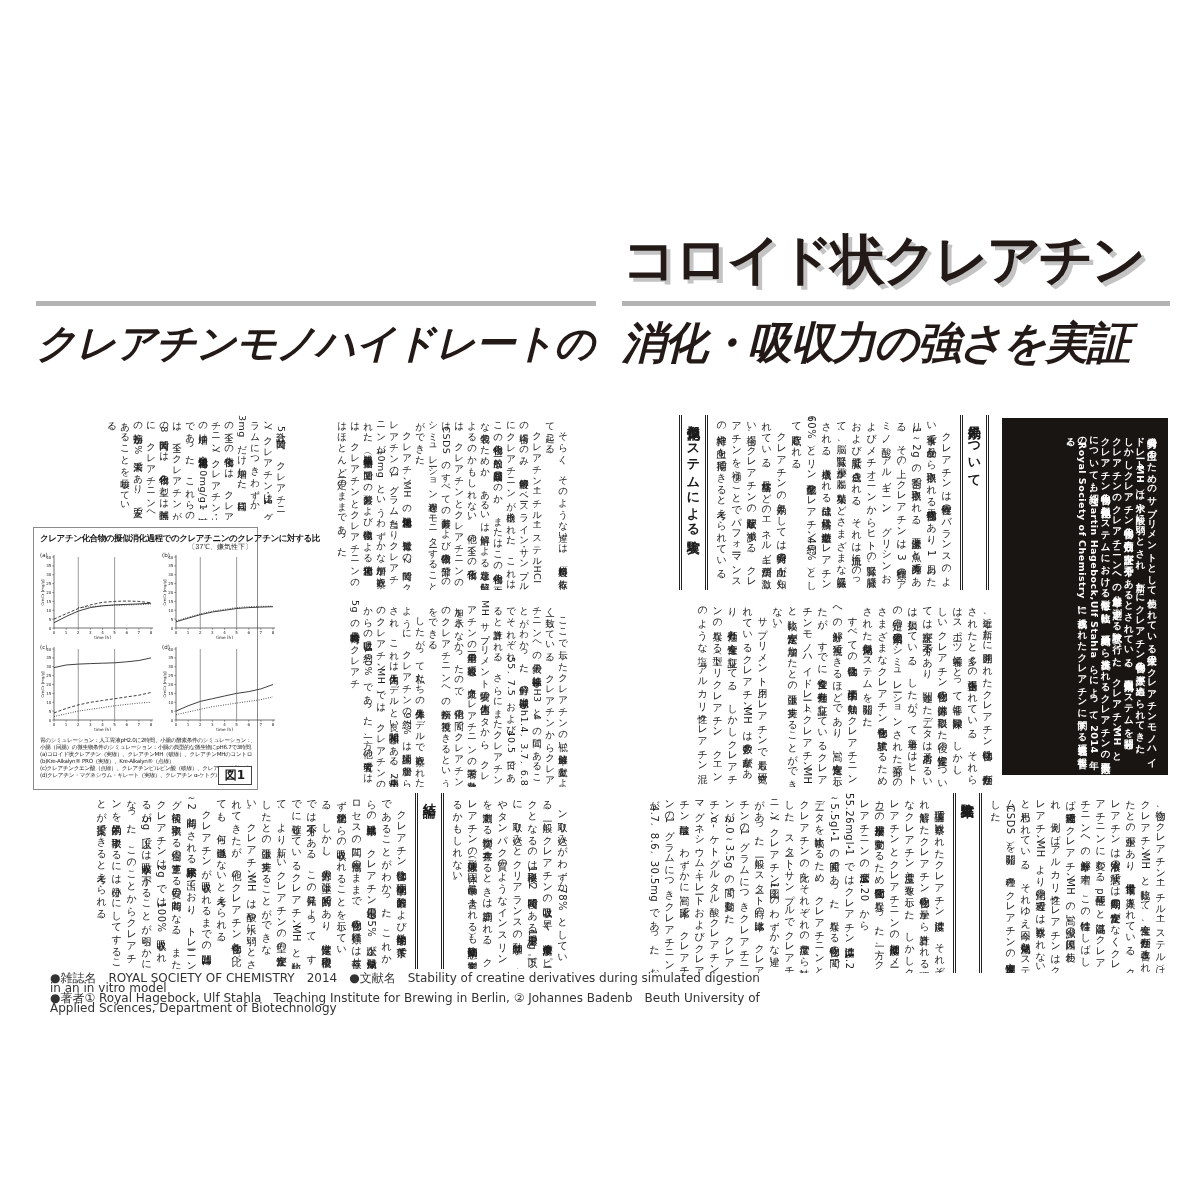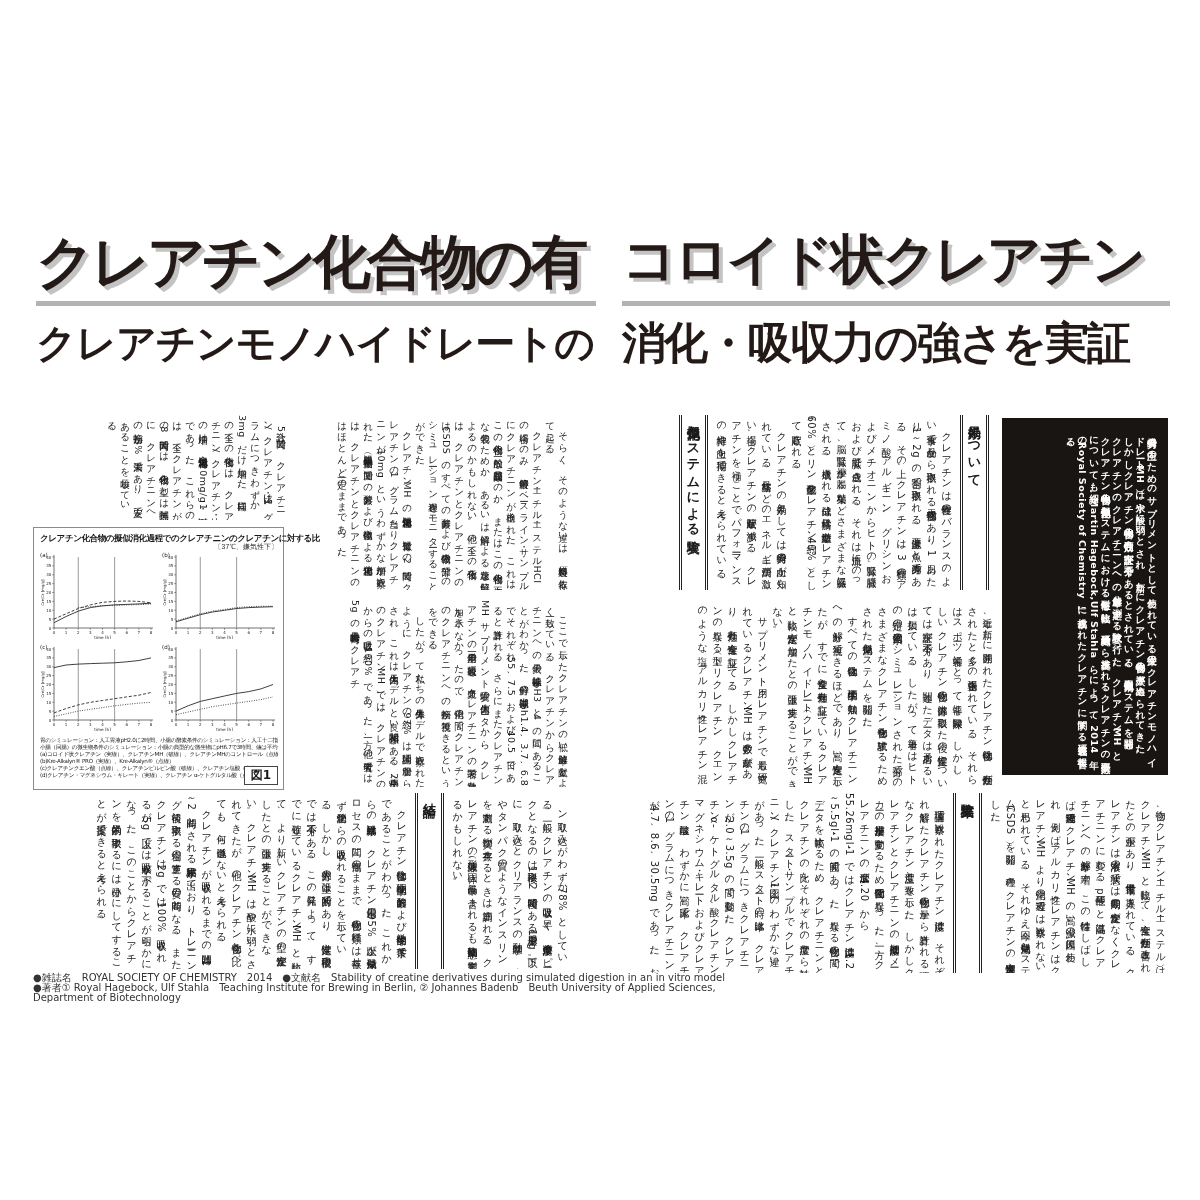--- a/index.html
+++ b/index.html
@@ -6,21 +6,21 @@
   #canvas{position:relative;width:1200px;height:1200px;background:#ffffff;overflow:hidden;
           font-family:"DejaVu Sans",sans-serif;color:#1a1a1a;}
   
   .hl{position:absolute;font-weight:bold;white-space:nowrap;color:#231a17;
       text-shadow:4px 4px 0 #c3c3c3;}
   .hl1L{left:36px;top:224px;font-size:58px;letter-spacing:-4px;}
   .hl1R{left:622px;top:224px;font-size:54px;letter-spacing:-3px;}
   .hl-rule{position:absolute;height:5px;background:#b3b3b3;}
   .hlrL{left:36px;top:301px;width:560px;}
   .hlrR{left:622px;top:301px;width:548px;}
-  .hl2{position:absolute;font-weight:bold;white-space:nowrap;color:#231a17;text-shadow:none;}
+  .hl2{position:absolute;font-weight:bold;white-space:nowrap;color:#231a17;text-shadow:none;font-style:italic;}
   .hl2L{left:36px;top:316px;font-size:40px;letter-spacing:-1px;}
   .hl2R{left:622px;top:314px;font-size:44px;letter-spacing:-2px;}
   
   .v{position:absolute;writing-mode:vertical-rl;overflow:hidden;
      font-size:10px;line-height:15px;letter-spacing:0.5px;color:#1c1c1c;}
   .v p{margin:0;text-indent:1em;}
   .v.small{font-size:9.5px;line-height:13px;}
   h3.vhead{margin:0 6px;padding:0 4px;font-size:13px;font-weight:bold;letter-spacing:1px;
      border-left:3px double #222;border-right:3px double #222;text-indent:0;}
   
@@ -29,42 +29,41 @@
      padding:12px 10px;box-sizing:border-box;overflow:hidden;letter-spacing:0.5px;}
   
   .rdan1{left:645px;top:415px;width:350px;height:175px;}
   .rdan2{left:645px;top:600px;width:350px;height:187px;}
   .rdan3{left:645px;top:793px;width:523px;height:180px;}
   .ldan1a{left:293px;top:415px;width:277px;height:175px;}
   .ldan1b{left:33px;top:415px;width:255px;height:105px;}
   .ldan2{left:293px;top:600px;width:277px;height:187px;}
   .ldan3{left:33px;top:793px;width:537px;height:176px;}
   
-  .figure{position:absolute;left:33px;top:527px;width:251px;height:263px;border:1px solid #8a8a8a;
+  .figure{position:absolute;left:33px;top:527px;width:225px;height:263px;border:1px solid #8a8a8a;
      background:#fff;box-sizing:border-box;padding:5px 5px 3px 6px;}
   .fig-title{font-size:8.6px;font-weight:bold;line-height:10px;letter-spacing:-0.5px;white-space:nowrap;}
   .fig-sub{font-size:7px;text-align:right;line-height:8px;color:#333;font-family:Liberation Mono, monospace;}
   .fig-grid{display:grid;grid-template-columns:114px 114px;grid-gap:2px 8px;margin-top:2px;}
   .sp{position:relative;}
   .splabel{position:absolute;left:0;top:-1px;font-size:5.5px;color:#222;}
   .fig-notes{margin-top:2px;font-size:5.6px;line-height:7px;color:#222;letter-spacing:-0.3px;}
   .fig-notes div{white-space:nowrap;overflow:hidden;}
   .fig-badge{position:absolute;right:5px;bottom:4px;border:1px solid #444;font-size:12px;
      font-weight:bold;padding:0px 6px;background:#fff;}
   
-  .biblio{position:absolute;left:33px;top:973px;width:720px;font-size:10px;line-height:10px;
+  .biblio{position:absolute;left:50px;top:973px;width:720px;font-size:12px;line-height:10px;
      color:#333;letter-spacing:0;}
   svg text{fill:#222;font-family:"DejaVu Sans",sans-serif;}
 </style>
 </head>
 <body>
 
 <div id="canvas">
 
-  <div class="hl hl1L">クレアチン化合物の有</div>
   <div class="hl hl1R">コロイド状クレアチン</div>
   <div class="hl-rule hlrL"></div>
   <div class="hl-rule hlrR"></div>
   <div class="hl2 hl2L">クレアチンモノハイドレートの</div>
   <div class="hl2 hl2R">消化・吸収力の強さを実証</div>
 
   <div class="lead-box">瞬発力の向上のためのサプリメントとして使われている従来のクレアチンモノハイドレート（MH）は水や酸に弱いとされ、新たにクレアチン化合物の導入が進められてきた。しかしクレアチン化合物の有効性の実証が不十分であるとされている。今回擬似消化システムを開発し、クレアチンのクレアチニンへの分解率を測定する試験を行った。クレアチンMHとクレアチン化合物の擬似消化性システムにおける耐性を比較し、研究結果から推奨されるクレアチンの摂取方法についても紹介。Martin Hagebock,Ulf Stahlaらによって、2014年の「Royal Society of Chemistry」に投稿されたクレアチンに関する研究発表を報告する。</div>
 
   <div class="v rdan1">
     <h3 class="vhead">効果について</h3>

